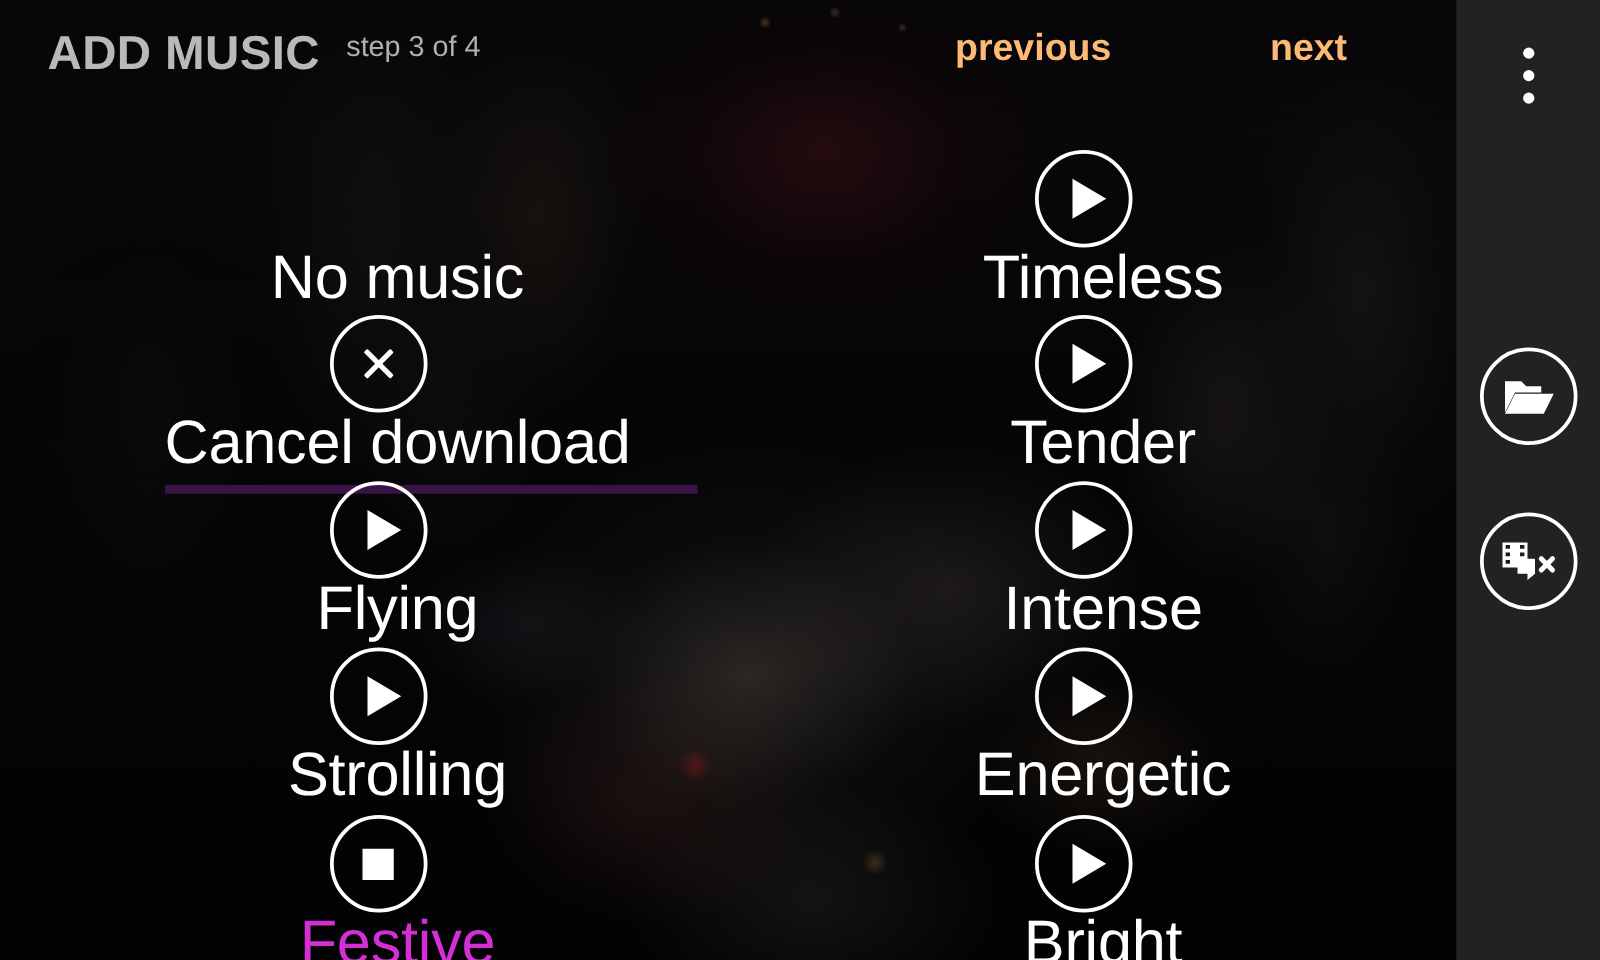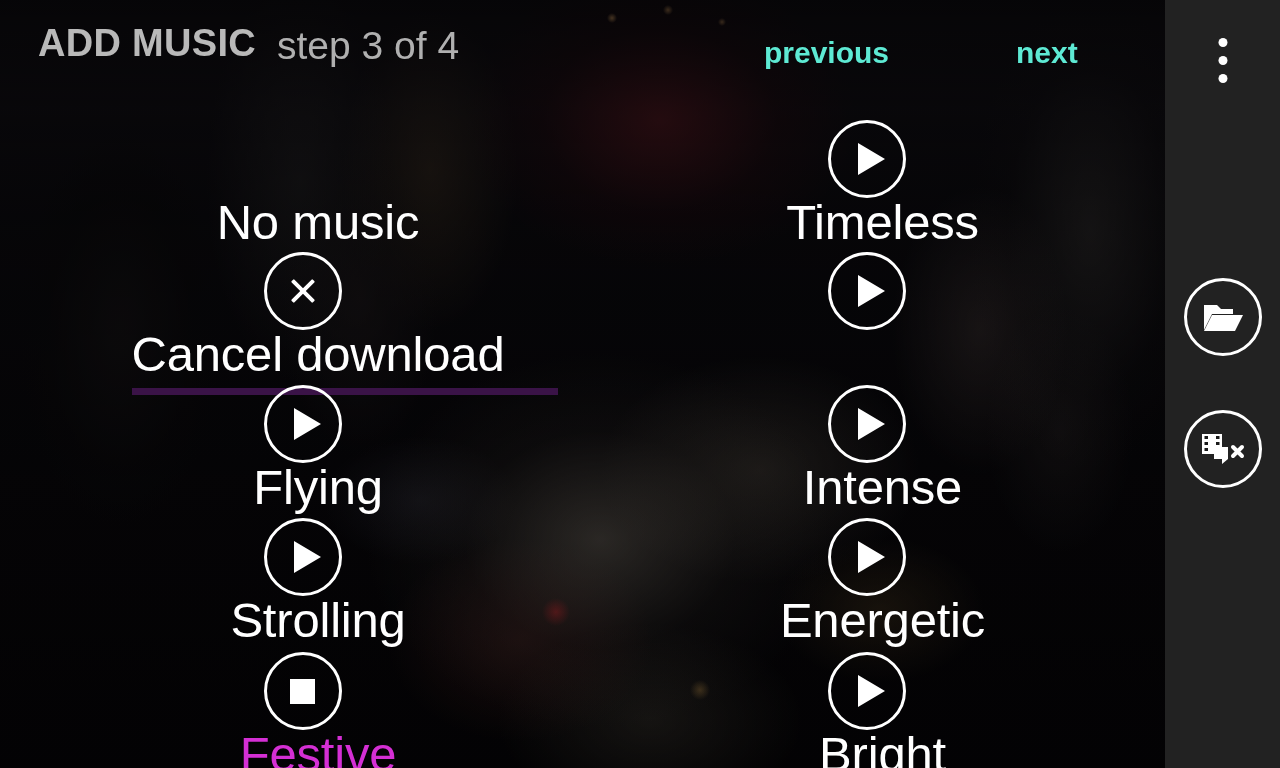--- a/index.html
+++ b/index.html
@@ -87,26 +87,26 @@
 
   
   #header { position:absolute; left:0; top:0; width:1165px; height:82px; }
   #title {
     position:absolute; left:38px; top:22px;
     font-size:38px; font-weight:600; letter-spacing:0.3px;
     color:#b9b9b9; white-space:nowrap;
   }
   #step {
     position:absolute; left:277px; top:24px;
-    font-size:39px; font-weight:400;
+    font-size:23px; font-weight:400;
     color:#b0b0b0; white-space:nowrap;
   }
   .navlink {
-    position:absolute; top:36px;
-    font-size:30px; font-weight:600; color:#5eead4;
+    position:absolute; top:22px;
+    font-size:30px; font-weight:600; color:#fdba74;
     white-space:nowrap; cursor:pointer;text-align:center;
   }
   #nav-prev { left:764px; }
   #nav-next { left:1016px; }
 
   
   #list { position:absolute; left:0; top:0; width:1165px; height:768px; }
   .item {
     position:absolute;
     display:flex; align-items:center;
@@ -227,20 +227,21 @@
       <span class="bullet">
         <span class="glyph-play"></span>
       </span>
       <span class="label">Timeless</span>
     </div>
 
     <div class="item col-right r1">
       <span class="bullet">
         <span class="glyph-play"></span>
       </span>
+      <span class="label">Tender</span>
     </div>
 
     <div class="item col-right r3">
       <span class="bullet">
         <span class="glyph-play"></span>
       </span>
       <span class="label">Energetic</span>
     </div>
 
     <div class="item col-right r2">

